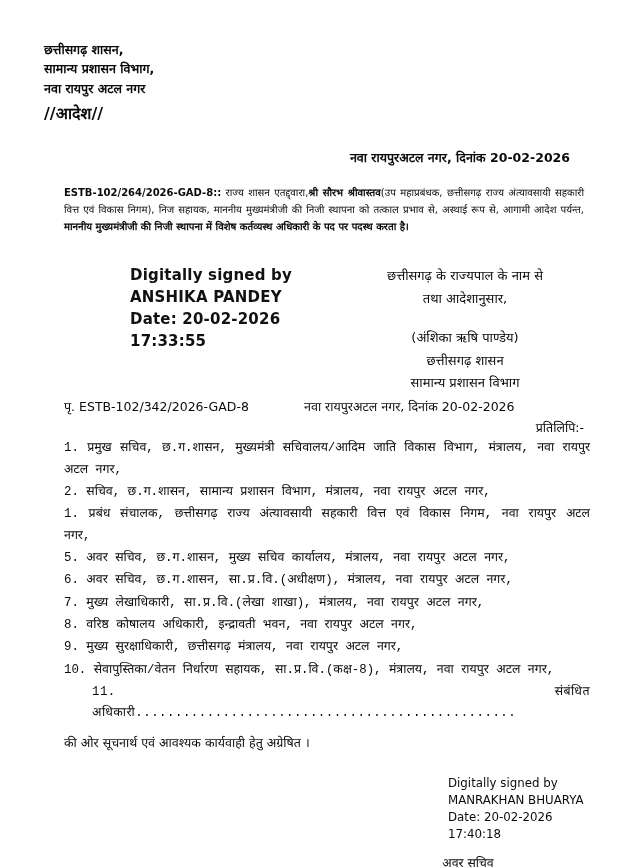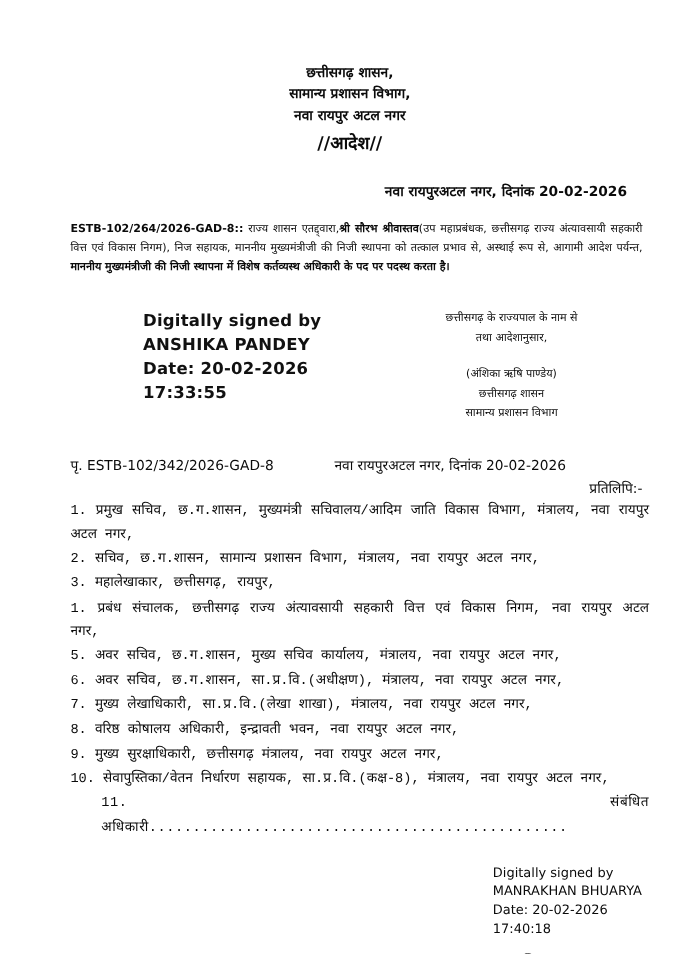--- a/index.html
+++ b/index.html
@@ -18,25 +18,26 @@
   .page {
     position: relative;
     width: 636px;
     height: 867px;
     padding: 0;
     box-sizing: border-box;
   }
 
   
   .header {
-    text-align: center;
-    margin-top: 56px;
+    text-align: left;
+    margin-top: 40px;
     line-height: 1.55;
     font-size: 12.5px;
     font-weight: 600;
+    padding-left: 44px;
   }
   .header .line {
     display: block;
     white-space: nowrap;
   }
   .header .order-line {
     display: block;
     margin-top: 4px;
     font-size: 16px;
     font-weight: 600;
@@ -86,21 +87,21 @@
   .dsign-1 .l {
     display: block;
     white-space: nowrap;
   }
   .right-sign {
     position: absolute;
     left: 330px;
     top: 4px;
     width: 270px;
     text-align: center;
-    font-size: 10px;
+    font-size: 13px;
     line-height: 1.75;
   }
   .right-sign .l {
     display: block;
     white-space: nowrap;
   }
   .right-sign .gap {
     display: block;
     height: 16px;
   }
@@ -205,31 +206,31 @@
   </div>
 
   <div class="copy-head">
     <span class="memo-no">पृ. ESTB-102/342/2026-GAD-8</span><span class="memo-date">नवा रायपुरअटल नगर, दिनांक 20-02-2026</span>
   </div>
   <div class="copy-label">प्रतिलिपि:-</div>
 
   <div class="copy-list">
     <span class="item">1. प्रमुख सचिव, छ.ग.शासन, मुख्यमंत्री सचिवालय/आदिम जाति विकास विभाग, मंत्रालय, नवा रायपुर अटल नगर,</span>
     <span class="item">2. सचिव, छ.ग.शासन, सामान्य प्रशासन विभाग, मंत्रालय, नवा रायपुर अटल नगर,</span>
-    <span class="item">3. महालेखाकार, छत्तीसगढ़, रायपुर,</span>
     <span class="item">1. प्रबंध संचालक, छत्तीसगढ़ राज्य अंत्यावसायी सहकारी वित्त एवं विकास निगम, नवा रायपुर अटल नगर,</span>
     <span class="item">5. अवर सचिव, छ.ग.शासन, मुख्य सचिव कार्यालय, मंत्रालय, नवा रायपुर अटल नगर,</span>
     <span class="item">6. अवर सचिव, छ.ग.शासन, सा.प्र.वि.(अधीक्षण), मंत्रालय, नवा रायपुर अटल नगर,</span>
     <span class="item">7. मुख्य लेखाधिकारी, सा.प्र.वि.(लेखा शाखा), मंत्रालय, नवा रायपुर अटल नगर,</span>
     <span class="item">8. वरिष्ठ कोषालय अधिकारी, इन्द्रावती भवन, नवा रायपुर अटल नगर,</span>
     <span class="item">9. मुख्य सुरक्षाधिकारी, छत्तीसगढ़ मंत्रालय, नवा रायपुर अटल नगर,</span>
     <span class="item">10. सेवापुस्तिका/वेतन निर्धारण सहायक, सा.प्र.वि.(कक्ष-8), मंत्रालय, नवा रायपुर अटल नगर,</span>
     <span class="item dotted" style="padding-left:28px;">11. संबंधित अधिकारी................................................</span>
   </div>
 
+  <div class="copy-foot">की ओर सूचनार्थ एवं आवश्यक कार्यवाही हेतु अग्रेषित ।</div>
 
   <div class="dsign-2">
     <span class="l">Digitally signed by</span>
     <span class="l">MANRAKHAN BHUARYA</span>
     <span class="l">Date: 20-02-2026</span>
     <span class="l">17:40:18</span>
   </div>
 
   <div class="bottom-desig">
     <span class="l">अवर सचिव</span>

